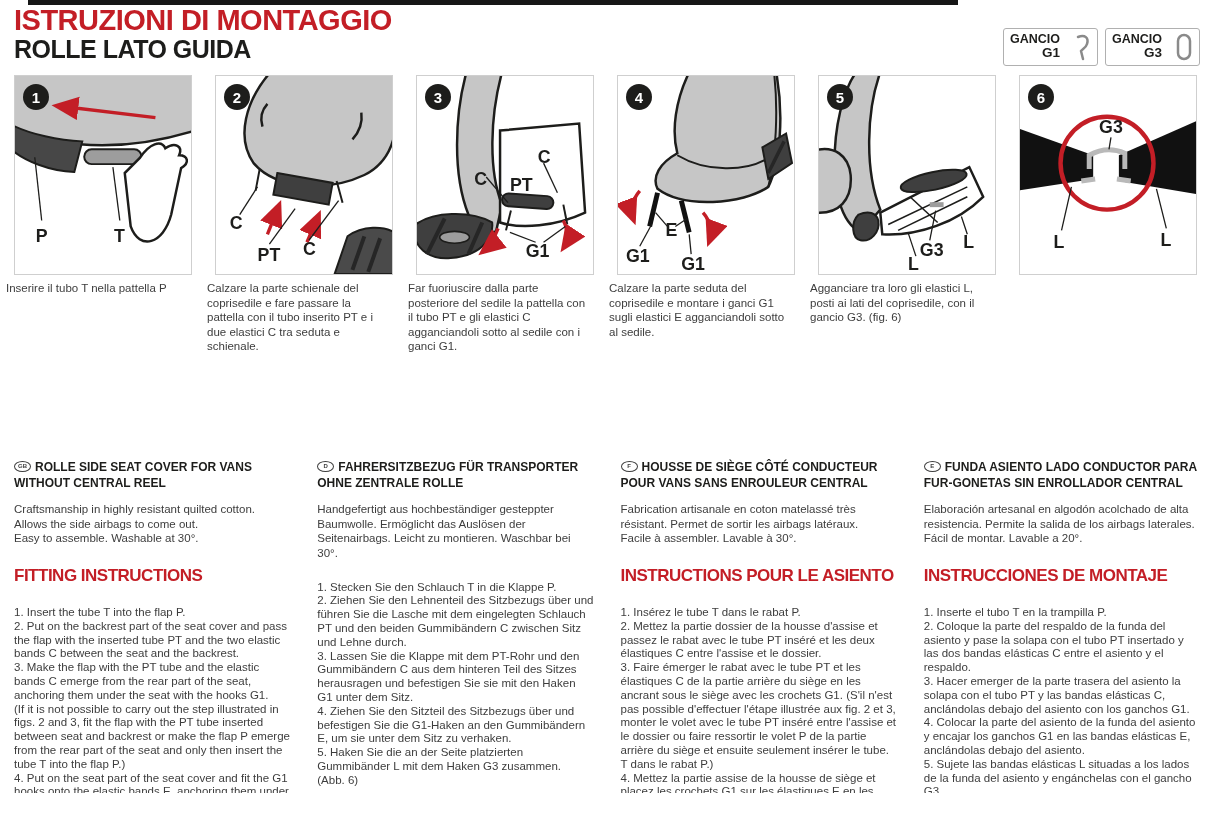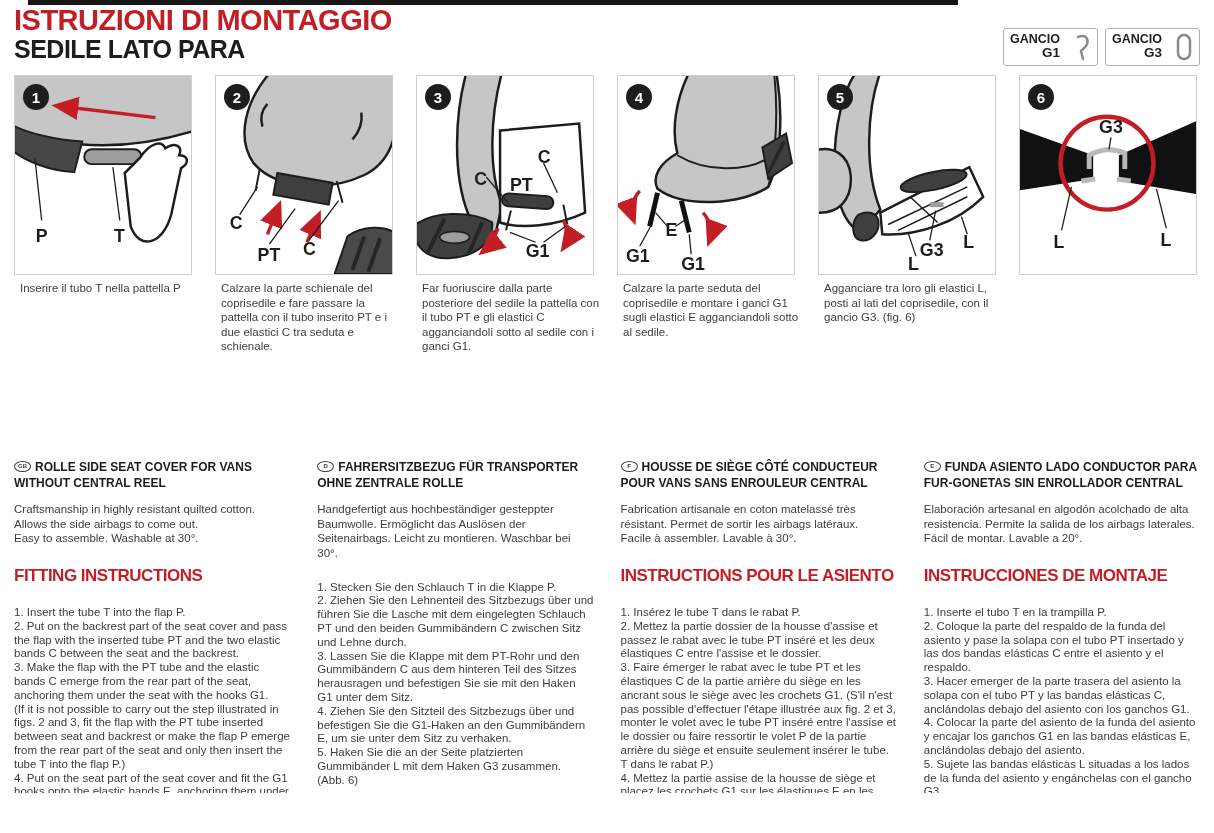--- a/index.html
+++ b/index.html
@@ -25,42 +25,42 @@
   .legend-text .l2{font-size:13.5px;font-weight:bold;}
 
   .panels{position:absolute;left:14px;top:75px;display:flex;gap:23px;}
   .panel{position:relative;width:178px;height:200px;background:#fff;border:1px solid var(--panel_border);}
   .panel svg{position:absolute;left:0;top:0;width:100%;height:100%;}
   .num-badge{position:absolute;left:8px;top:8px;width:26px;height:26px;border-radius:50%;
              background:var(--ink);color:#fff;font-size:15px;font-weight:bold;
              display:flex;align-items:center;justify-content:center;z-index:2;}
   .panel text{font-family:"Liberation Sans",sans-serif;font-weight:bold;font-size:18px;fill:var(--ink);}
 
-  .captions{position:absolute;left:20px;top:281px;display:flex;gap:23px;}
+  .captions{position:absolute;left:6px;top:281px;display:flex;gap:23px;}
   .caption-cell{width:178px;flex:0 0 178px;font-size:11.5px;line-height:1.27;color:var(--body_text);}
 
   .langs{position:absolute;left:14px;top:460px;width:1186px;display:grid;
          grid-template-columns:repeat(4,1fr);column-gap:27px;}
   .lang-head{font-size:12px;font-weight:bold;color:var(--ink);line-height:1.3;}
   .badge{display:inline-flex;align-items:center;justify-content:center;width:17px;height:11px;
          border:1.4px solid #3d3d3d;border-radius:50%;font-size:6px;font-weight:bold;
          color:#3d3d3d;vertical-align:middle;margin-right:4px;position:relative;top:-1px;}
   .lang-intro{margin-top:11px;font-size:11.5px;line-height:1.27;color:var(--body_text);white-space:pre-line;}
   .lang-title{margin-top:20px;font-size:17px;font-weight:bold;color:var(--accent);letter-spacing:-0.5px;}
   .lang-steps{margin-top:20px;font-size:11.5px;line-height:1.2;color:var(--body_text);white-space:pre-line;}
 </style>
 </head>
 <body>
 
 <div class="page">
   <div class="top-strip"></div>
 
   <div class="titles">
     <h1>ISTRUZIONI DI MONTAGGIO</h1>
-    <h2>SEDILE LATO PARA</h2>
+    <h2>ROLLE LATO GUIDA</h2>
   </div>
 
   <div class="legend">
     <div class="legend-box">
       <div class="legend-text">
         <span class="l1">GANCIO</span>
         <span class="l2">G1</span>
       </div>
       <svg width="18" height="28" viewBox="0 0 18 28">
         <path d="M5,4 C12,1 16,5 14,11 C13,15 9,16 8,18 L10,26" fill="none" stroke="#8a8a8a" stroke-width="2.5" stroke-linecap="round"></path>

